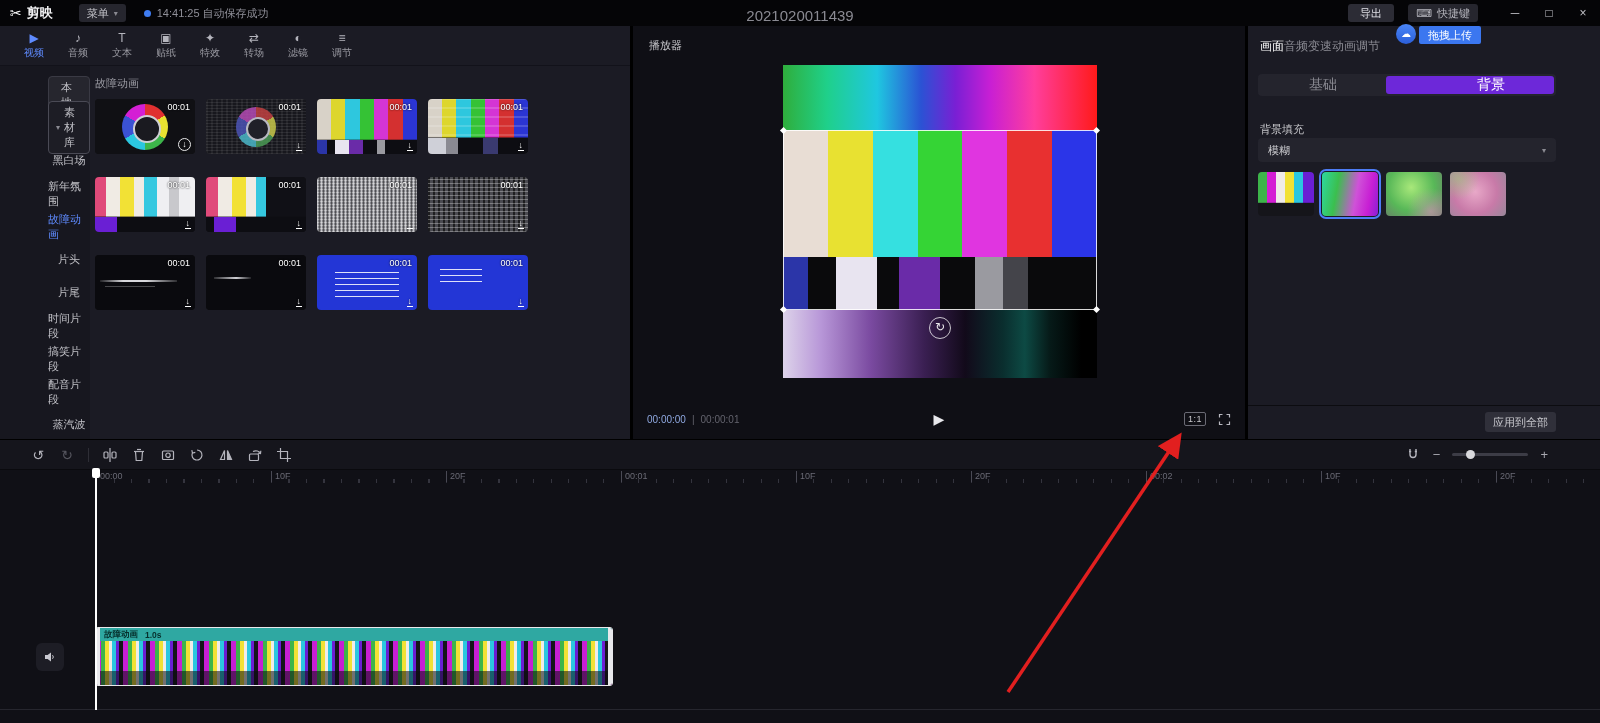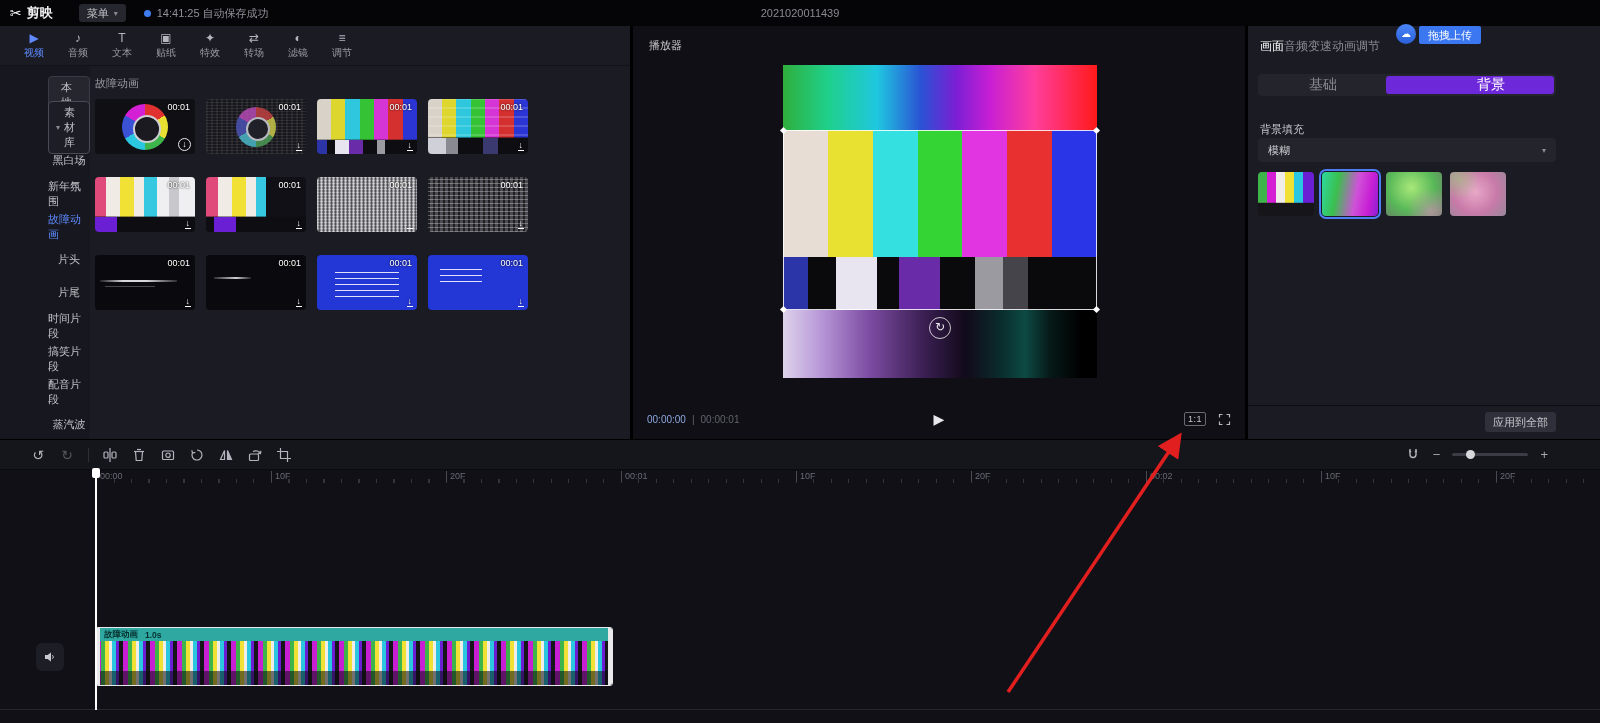--- a/index.html
+++ b/index.html
@@ -7,21 +7,21 @@
   .stage{position:relative;width:1600px;height:723px;background:#000;overflow:hidden;color:#ddd;}
 
   
   .titlebar{position:absolute;left:0;top:0;width:1600px;height:26px;background:#050507;display:flex;align-items:center;padding-left:10px;}
   .logo-ic{font-size:14px;color:#fff;}
   .appname{margin-left:5px;font-size:13px;font-weight:bold;color:#f2f2f4;}
   .menu-btn{margin-left:26px;height:18px;background:#26262e;border-radius:3px;padding:0 8px;display:flex;align-items:center;gap:5px;font-size:11px;color:#c8c8ce;cursor:default;}
   .menu-caret{font-size:8px;color:#8a8a92;}
   .autosave{margin-left:18px;display:flex;align-items:center;gap:6px;font-size:11px;color:#8f8f98;}
   .dot{width:7px;height:7px;border-radius:50%;background:#3f7df2;}
-  .doc-id{position:absolute;left:50%;top:7px;transform:translateX(-50%);font-size:11px;color:#8a8a92;}
+  .doc-id{position:absolute;left:50%;top:7px;transform:translateX(-50%);font-size:15px;color:#8a8a92;}
   .tb-right{position:absolute;right:0;top:0;height:26px;display:flex;align-items:center;}
   .export-btn{height:18px;background:#2c2c35;border-radius:3px;padding:0 12px;font-size:11px;color:#e0e0e6;display:flex;align-items:center;margin-right:14px;}
   .shortcut-btn{height:18px;background:#26262e;border-radius:3px;padding:0 8px;font-size:11px;color:#b8b8c0;display:flex;align-items:center;gap:5px;margin-right:20px;}
   .winbtn{width:34px;text-align:center;font-size:12px;color:#c0c0c6;}
 
   
   .cloud-ic{position:absolute;left:1396px;top:24px;width:20px;height:20px;border-radius:50%;background:linear-gradient(#4a86f7,#2b5fd9);color:#fff;font-size:10px;line-height:20px;text-align:center;z-index:60;}
   .upload-tip{position:absolute;left:1419px;top:26px;height:18px;background:#3b77f0;border-radius:2px;padding:0 9px;font-size:11px;line-height:18px;color:#fff;z-index:60;}
 
   
@@ -156,20 +156,30 @@
     <span class="appname">剪映</span>
     <div class="menu-btn">
       <span>菜单</span>
       <span class="menu-caret">▾</span>
     </div>
     <div class="autosave">
       <span class="dot"></span>
       <span>14:41:25 自动保存成功</span>
     </div>
     <span class="doc-id">2021020011439</span>
+    <div class="tb-right">
+      <div class="export-btn">导出</div>
+      <div class="shortcut-btn">
+        <span>⌨</span>
+        <span>快捷键</span>
+      </div>
+      <span class="winbtn">─</span>
+      <span class="winbtn">□</span>
+      <span class="winbtn">×</span>
+    </div>
   </div>
 
   <span class="cloud-ic">☁</span>
   <div class="upload-tip">拖拽上传</div>
 
   <div class="panel media-panel">
     <div class="media-tabs" id="mediaTabs">
         <div class="mtab on">
           <span class="mtab-ic">▶</span>
           <span class="mtab-lb">视频</span>

